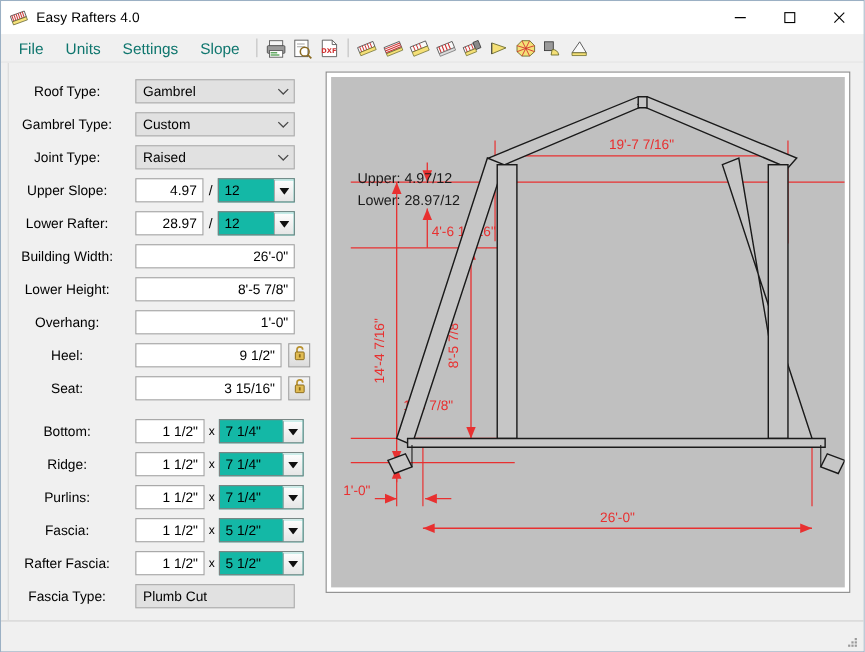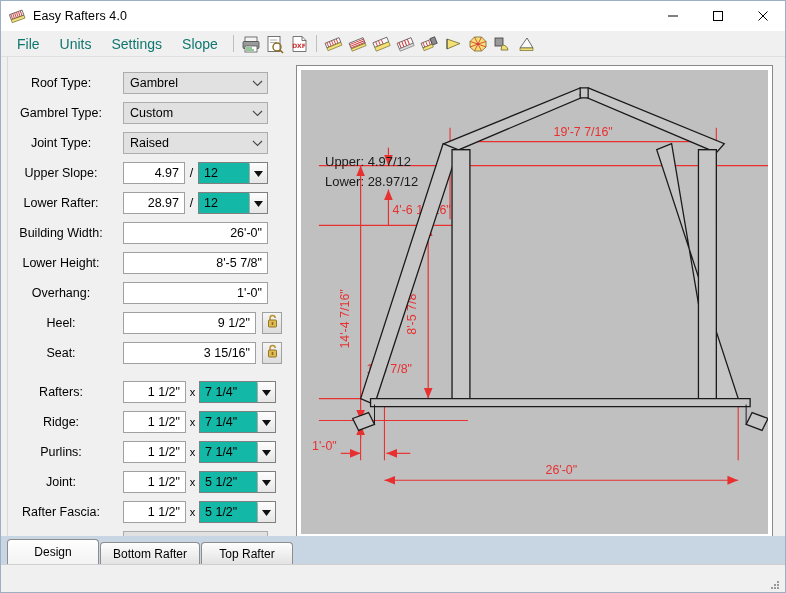--- a/index.html
+++ b/index.html
@@ -590,21 +590,21 @@
               <rect x="1.5" y="6" width="8" height="7" rx="0.8" fill="#e0bb53" stroke="#8a6a1c" stroke-width="0.9"></rect>
               <rect x="4.7" y="8" width="1.6" height="3" fill="#8a6a1c"></rect>
             </svg>
           </span>
         </div>
       </div>
 
       <div style="height:9px"></div>
 
       <div class="frow">
-        <div class="flabel">Rafters:</div>
+        <div class="flabel">Bottom:</div>
         <div class="tinput dim">1 1/2"</div>
         <div class="xmark">x</div>
         <div class="combo-edit w77">
           <span class="cetext">7 1/4"</span>
           <span class="dropbtn">
             <svg width="9" height="6" viewBox="0 0 9 6">
                 <polygon points="0,0 9,0 4.5,6" fill="#101010"></polygon>
               </svg>
           </span>
         </div>
@@ -632,21 +632,21 @@
           <span class="cetext">7 1/4"</span>
           <span class="dropbtn">
             <svg width="9" height="6" viewBox="0 0 9 6">
                 <polygon points="0,0 9,0 4.5,6" fill="#101010"></polygon>
               </svg>
           </span>
         </div>
       </div>
 
       <div class="frow">
-        <div class="flabel">Joint:</div>
+        <div class="flabel">Fascia:</div>
         <div class="tinput dim">1 1/2"</div>
         <div class="xmark">x</div>
         <div class="combo-edit w77">
           <span class="cetext">5 1/2"</span>
           <span class="dropbtn">
             <svg width="9" height="6" viewBox="0 0 9 6">
                 <polygon points="0,0 9,0 4.5,6" fill="#101010"></polygon>
               </svg>
           </span>
         </div>
@@ -772,25 +772,20 @@
               <line x1="400" y1="80" x2="418" y2="80"></line>
             </g>
           </svg>
 
           <div class="slope-label"><span>Upper: 4.97/12</span><br><span>Lower: 28.97/12</span></div>
         </div>
       </div>
     </div>
   </div>
 
-  <div class="tabstrip">
-    <div class="tab active">Design</div>
-    <div class="tab">Bottom Rafter</div>
-    <div class="tab">Top Rafter</div>
-  </div>
 
   <div class="statusbar">
     <span class="grip">
       <svg width="12" height="12" viewBox="0 0 12 12">
         <g fill="#9a9a9a">
           <rect x="8" y="8" width="2" height="2"></rect>
           <rect x="5" y="8" width="2" height="2"></rect>
           <rect x="8" y="5" width="2" height="2"></rect>
           <rect x="2" y="8" width="2" height="2"></rect>
           <rect x="8" y="2" width="2" height="2"></rect>

